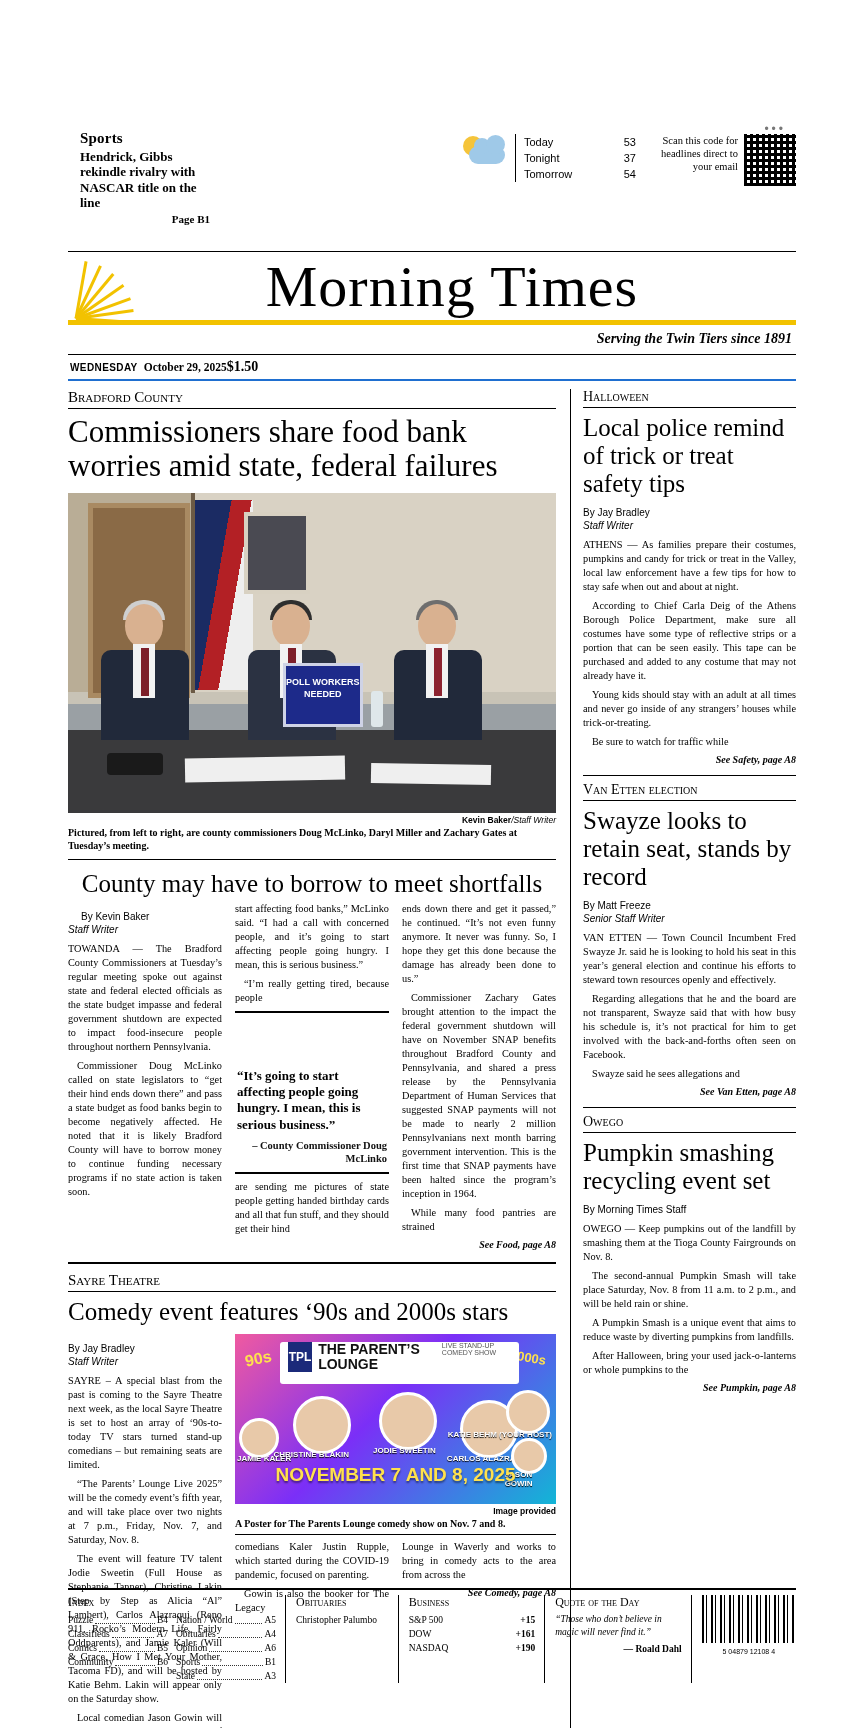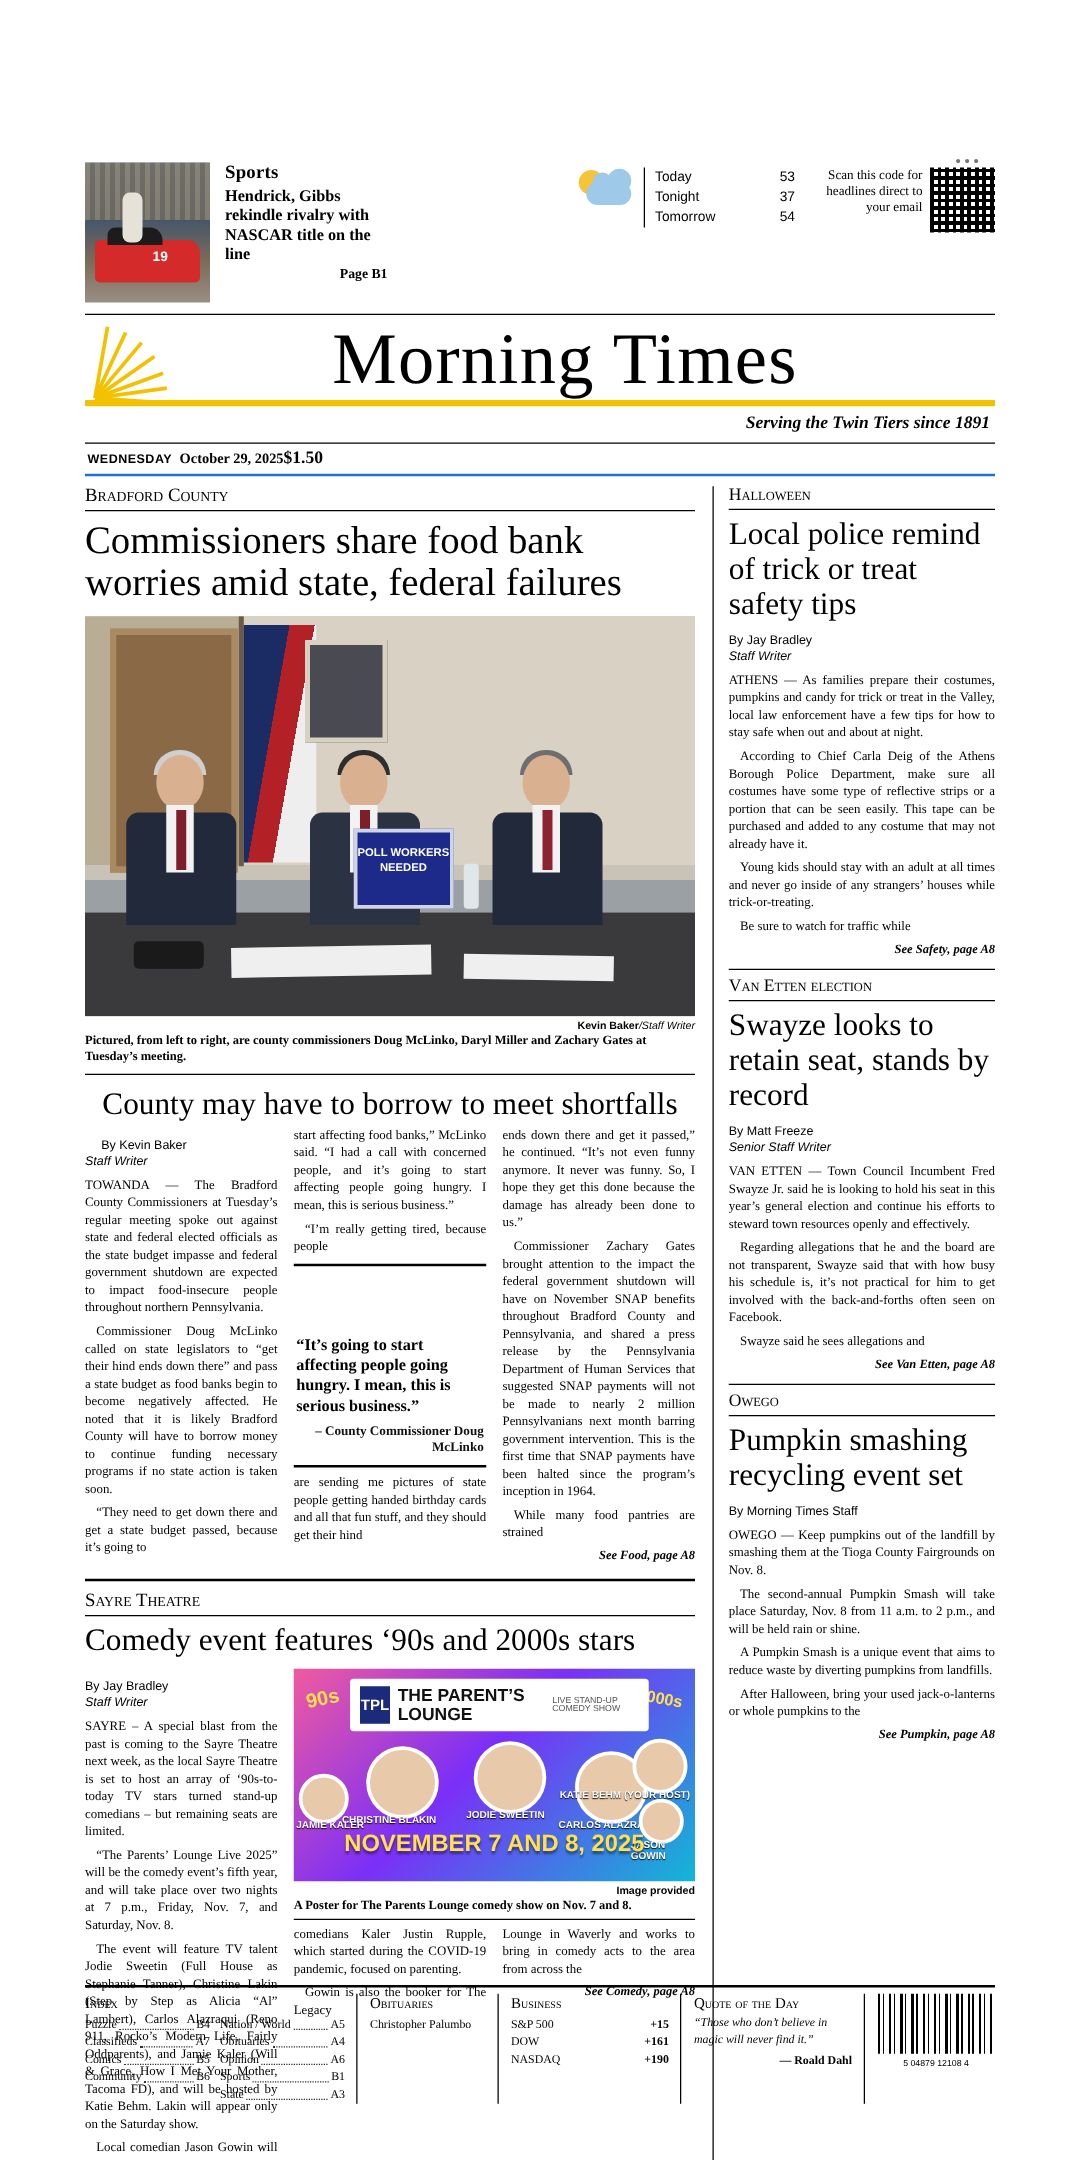--- a/index.html
+++ b/index.html
@@ -109,21 +109,21 @@
   .pull .attr{text-align:right;font:700 10.5px/1.25 "Liberation Serif",serif;margin-top:6px;color:#111;}
 
   .rule-th{border-top:2px solid #000;margin:12px 0 8px;}
   .rule-thin{border-top:1px solid #000;margin:10px 0 6px;}
 
   .rcol p{font:10.3px/1.36 "Liberation Serif",serif;margin:0 0 5px;text-align:justify;text-indent:9px;}
   .rcol p.first{text-indent:0;}
 
   
   .photo-comedy{width:100%;height:170px;background:linear-gradient(135deg,#f05aa0 0%,#7b2ff7 45%,#12b6d6 100%);position:relative;overflow:hidden;}
-  .cm-band{position:absolute;left:14%;top:8px;width:72%;height:42px;background:#fff;border-radius:3px;display:flex;align-items:center;padding-left:8px;gap:6px;}
+  .cm-band{position:absolute;left:14%;top:8px;width:72%;height:42px;background:#fff;border-radius:3px;display:flex;padding-left:8px;gap:6px;}
   .cm-logo{width:34px;height:30px;background:#1b2a7a;color:#fff;font:700 12px "Liberation Sans",sans-serif;display:flex;align-items:center;justify-content:center;}
   .cm-ttl{font:700 14px "Liberation Sans",sans-serif;color:#111;line-height:15px;}
   .cm-face{position:absolute;width:52px;height:52px;border-radius:50%;background:#e8c9a9;border:3px solid #fff;}
   .cm-name{position:absolute;font:700 8px "Liberation Sans",sans-serif;color:#fff;text-shadow:0 1px 1px #000;}
   .cm-date{position:absolute;left:0;bottom:18px;width:100%;text-align:center;font:700 19px "Liberation Sans",sans-serif;color:#ffe14d;text-shadow:0 2px 2px rgba(0,0,0,.45);}
   .cm-90s{position:absolute;left:10px;top:16px;font:700 16px "Liberation Sans",sans-serif;color:#ffe14d;transform:rotate(-12deg);}
   .cm-2000{position:absolute;right:10px;top:16px;font:700 13px "Liberation Sans",sans-serif;color:#ffe14d;transform:rotate(10deg);}
   .imgprov{text-align:right;font:700 8.5px "Liberation Sans",sans-serif;padding:2px 0;}
   .cap2{font:700 10px "Liberation Serif",serif;border-bottom:1px solid #000;padding-bottom:5px;}
 
@@ -146,27 +146,20 @@
   .barcode .num{position:absolute;left:0;bottom:-12px;width:100%;text-align:center;font:7px "Liberation Sans",sans-serif;}
 </style>
 </head>
 <body>
 
 <div class="page">
   <div class="dots">•••</div>
   <div class="inner">
 
     <div class="teaser">
-      <div class="teaser-photo">
-        <div class="tp-crowd"></div>
-        <div class="tp-car">
-            <div class="tp-num">19</div>
-          </div>
-        <div class="tp-fig"></div>
-      </div>
       <div class="teaser-txt">
         <div class="teaser-label">Sports</div>
         <div class="teaser-head">Hendrick, Gibbs rekindle rivalry with NASCAR title on the line</div>
         <div class="teaser-page">Page B1</div>
       </div>
 
       <div class="teaser-right">
         <div class="wx">
           <div class="wx-icon">
             <div class="sun"></div>
@@ -268,21 +261,20 @@
         <div class="head-l" style="margin-top:10px;text-align:center;">County may have to borrow to meet shortfalls</div>
 
         <div class="cols3">
           <div class="col">
             <div class="byline">
               <span style="display:inline;font-style:normal;padding-left:13px;">By Kevin Baker</span>
               <span>Staff Writer</span>
             </div>
             <p class="first">TOWANDA — The Bradford County Commissioners at Tuesday’s regular meeting spoke out against state and federal elected officials as the state budget impasse and federal government shutdown are expected to impact food-insecure people throughout northern Pennsylvania.</p>
             <p>Commissioner Doug McLinko called on state legislators to “get their hind ends down there” and pass a state budget as food banks begin to become negatively affected. He noted that it is likely Bradford County will have to borrow money to continue funding necessary programs if no state action is taken soon.</p>
-            <p>“They need to get down there and get a state budget passed, because it’s going to</p>
           </div>
           <div class="col">
             <p class="first">start affecting food banks,” McLinko said. “I had a call with concerned people, and it’s going to start affecting people going hungry. I mean, this is serious business.”</p>
             <p>“I’m really getting tired, because people</p>
             <div class="pull">
               <q>“It’s going to start affecting people going hungry. I mean, this is serious business.”</q>
               <div class="attr">– County Commissioner Doug McLinko</div>
             </div>
             <p class="first">are sending me pictures of state people getting handed birthday cards and all that fun stuff, and they should get their hind</p>
           </div>

